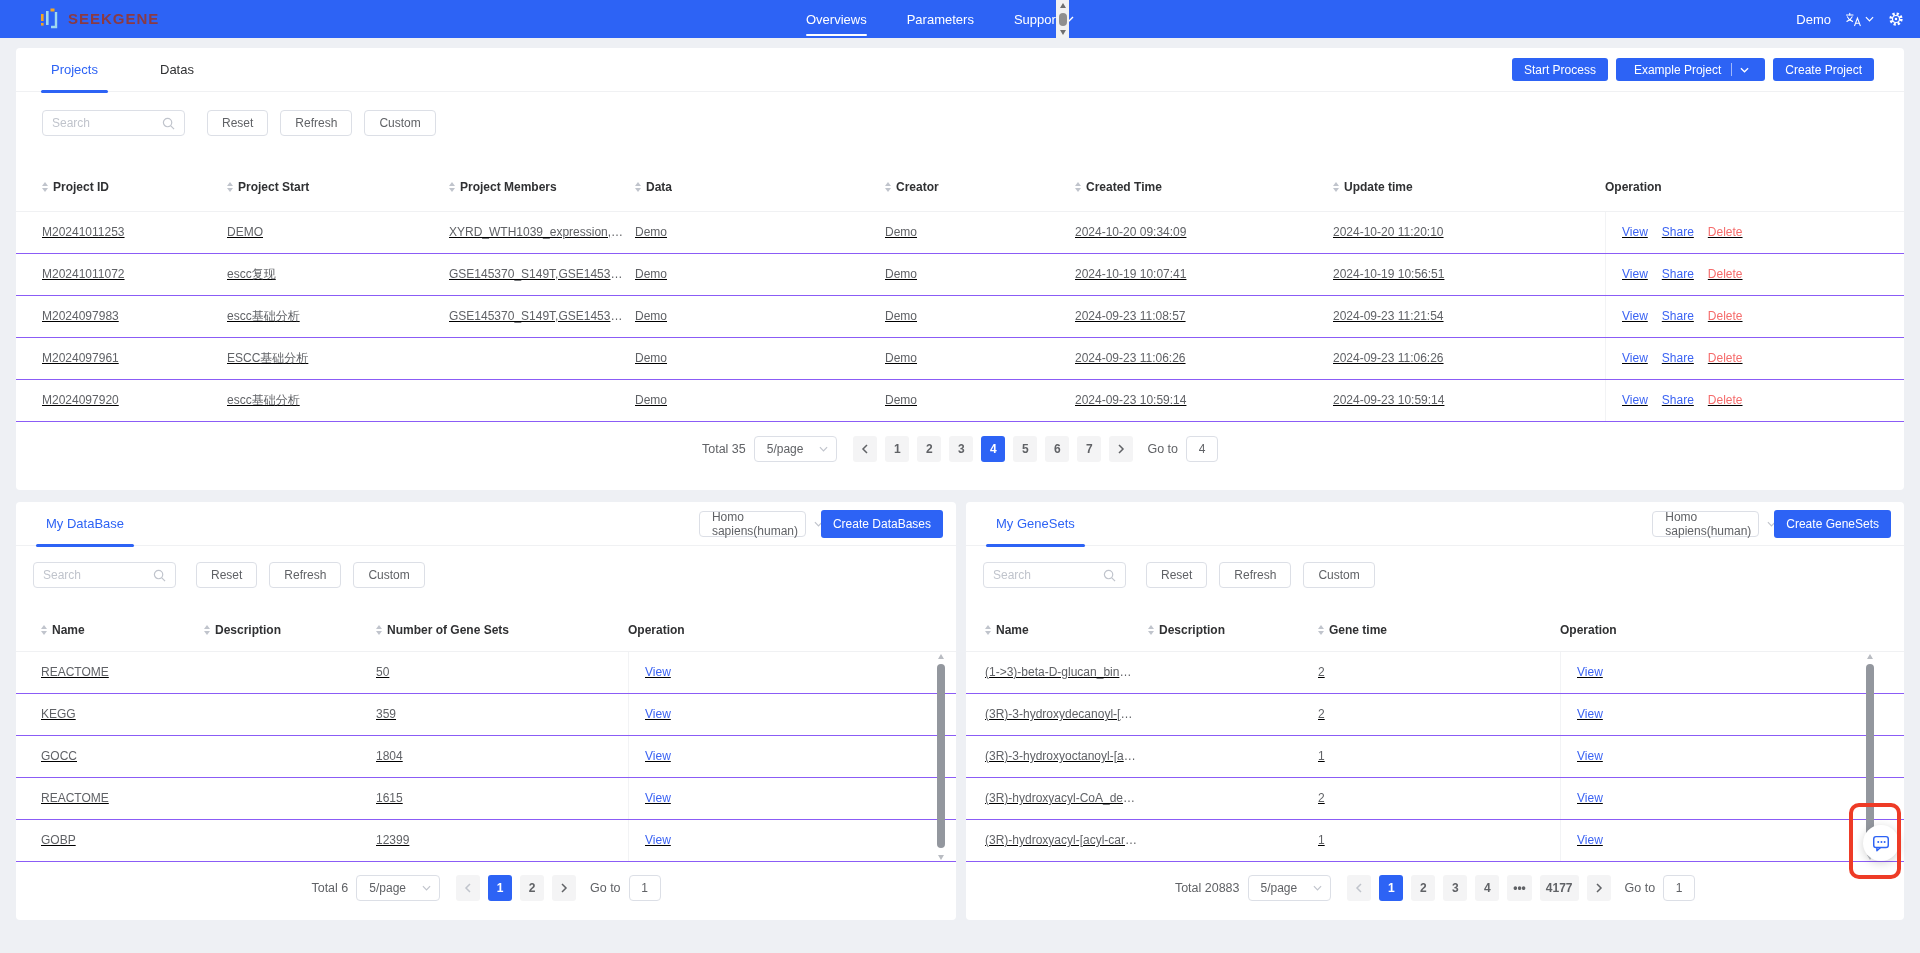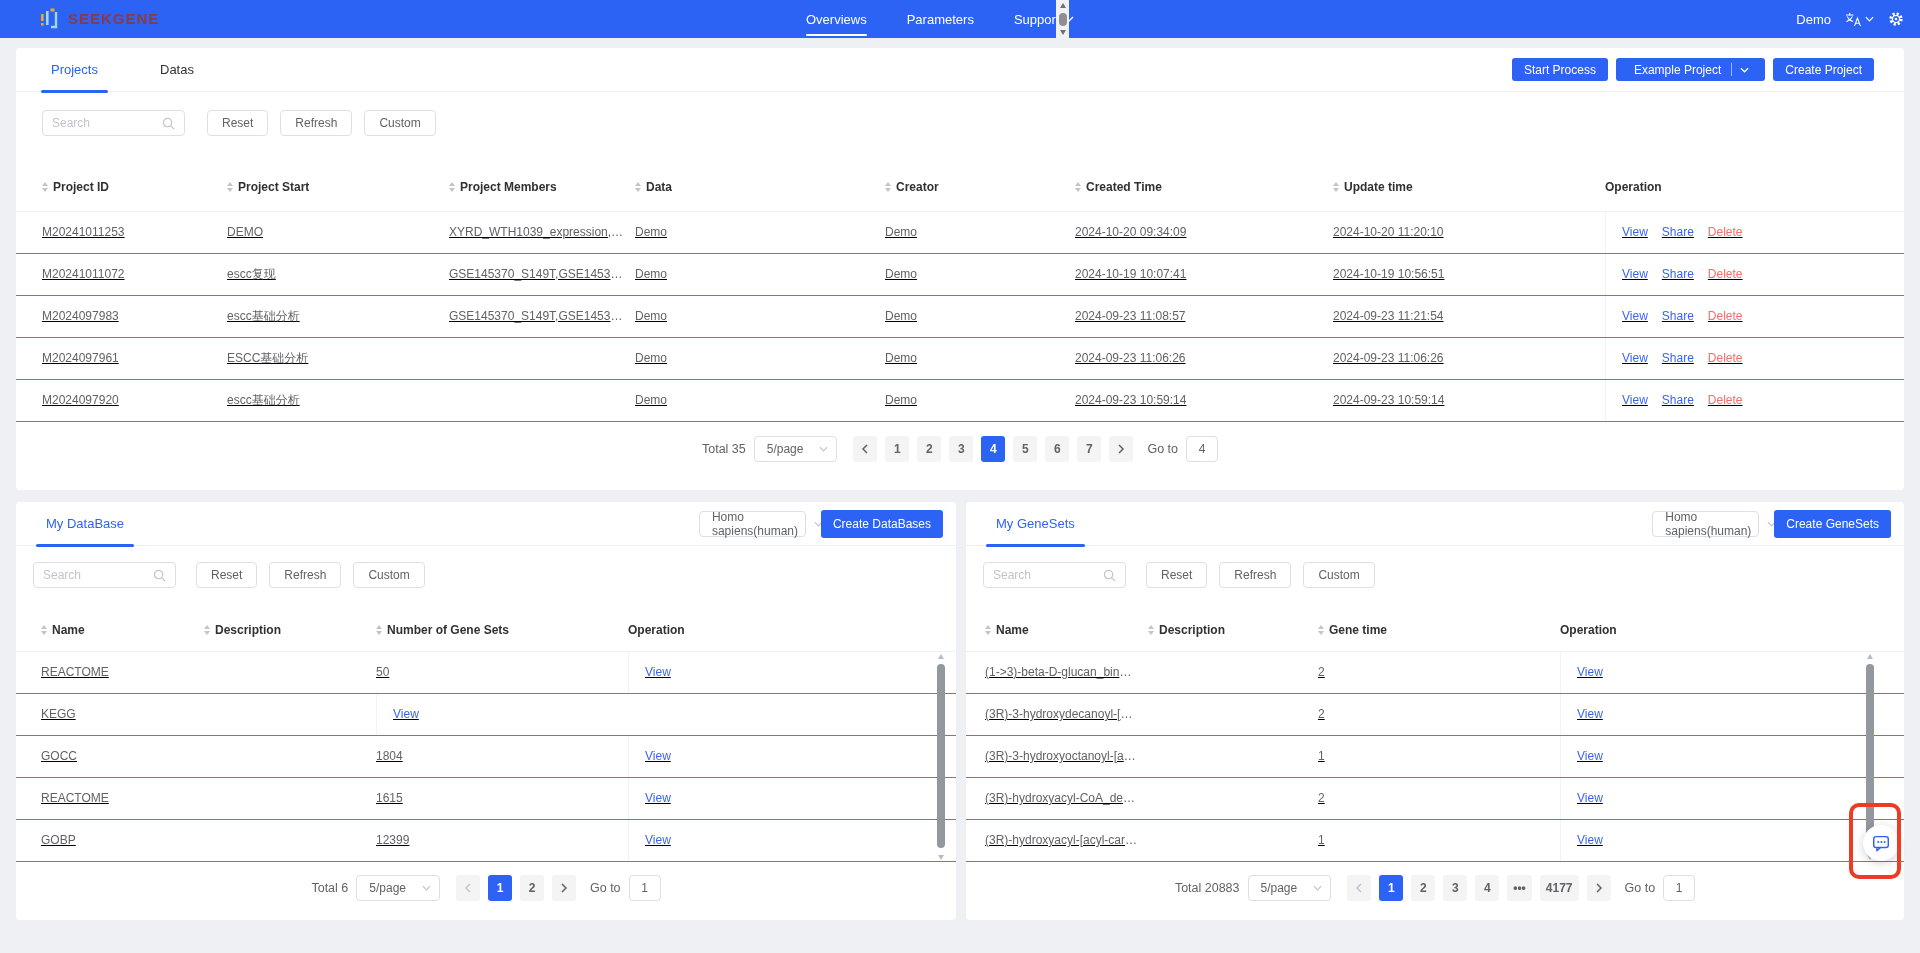--- a/index.html
+++ b/index.html
@@ -389,20 +389,21 @@
 
   <div class="row grid db-grid" style="top:150px;">
     <div class="cell">REACTOME</div>
     <div class="cell"></div>
     <div class="cell">50</div>
     <div class="cell op"><a class="lnk">View</a></div>
   </div>
   <div class="row grid db-grid" style="top:192px;">
     <div class="cell">KEGG</div>
     <div class="cell"></div>
+    <div class="cell">359</div>
     <div class="cell op"><a class="lnk">View</a></div>
   </div>
   <div class="row grid db-grid" style="top:234px;">
     <div class="cell">GOCC</div>
     <div class="cell"></div>
     <div class="cell">1804</div>
     <div class="cell op"><a class="lnk">View</a></div>
   </div>
   <div class="row grid db-grid" style="top:276px;">
     <div class="cell">REACTOME</div>

